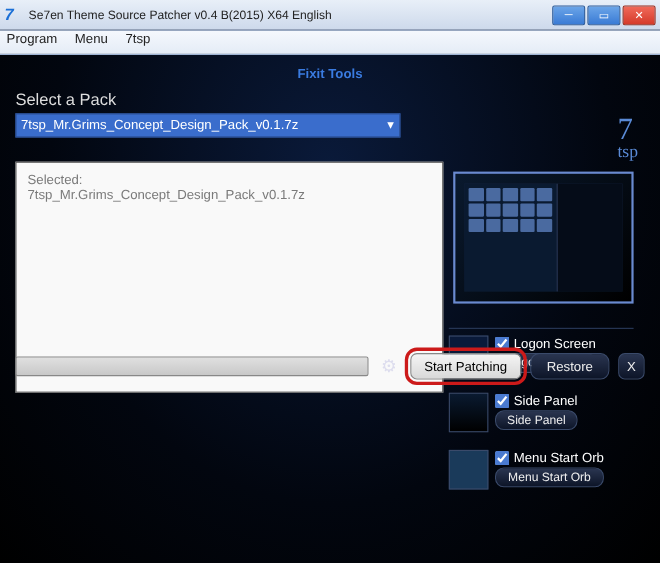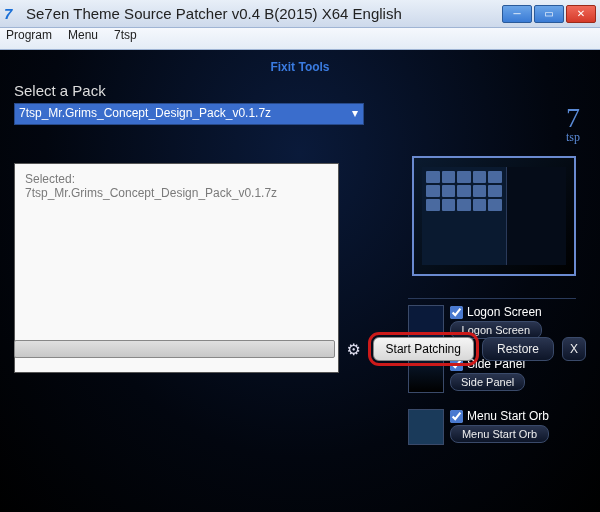--- a/index.html
+++ b/index.html
@@ -18,21 +18,21 @@
   border-bottom: 1px solid #9fb4d4;
   padding-left: 4px;
 }
 .app-icon {
   width: 18px; height: 18px;
   font-weight: bold; font-size: 15px; color: #1a6fd6;
   font-style: italic;
   margin-right: 4px;
   display: flex; align-items: center;
 }
-.titlebar-text { font-size: 15px; color: #222; }
+.titlebar-text { font-size: 11px; color: #222; }
 .win-controls { margin-left: auto; display: flex; gap: 2px; padding-right: 4px;}
 .win-btn {
   width: 30px; height: 18px;
   border-radius: 2px;
   display: flex; align-items: center; justify-content: center;
   font-size: 10px; color: #fff;
   background: linear-gradient(#6ba5e8,#3a7bd5);
   border: 1px solid #2a5a9a;
   cursor: pointer;
 }
@@ -45,21 +45,21 @@
   border-bottom: 1px solid #9fb4d4;
   font-size: 12px; color: #222;
 }
 .menubar span { cursor: pointer; }
 .content { position: relative; padding: 10px 14px; color: #dde; }
 .fixit { text-align: center; color: #3a7be0; font-size: 12px; font-weight: bold; margin-bottom: 8px; }
 .logo-tsp {
   position: absolute; right: 20px; top: 52px;
   font-size: 28px; color: #5a8ad6; font-family: Georgia, serif;
 }
-.logo-tsp .sub { font-size: 12px; display:block; margin-top:-4px; color:#5a8ad6;}
+.logo-tsp .sub { font-size: 16px; display:block; margin-top:-4px; color:#5a8ad6;}
 .left-col { width: 370px; }
 .label { color: #ddd; font-size: 15px; margin-bottom: 4px; }
 .dropdown {
   width: 350px; height: 22px;
   background: #3a6dcc;
   color: #fff;
   border: 1px solid #284a8a;
   padding: 2px 18px 2px 4px;
   position: relative;
   cursor: pointer;
@@ -73,22 +73,22 @@
   background: linear-gradient(#2a3550,#0d1528);
   border: 1px solid #3a4a6a;
   border-radius: 11px;
   color: #e8e8e8;
   padding: 0 18px;
   font-size: 12px;
   cursor: pointer;
   display: inline-flex; align-items: center; justify-content: center;
 }
 .selected-box {
-  margin-top: 30px;
-  width: 325px; height: 210px;
+  margin-top: 14px;
+  width: 389px; height: 210px;
   background: #f9f9f9;
   border: 1px solid #555;
   padding: 8px 10px;
   color: #7a7a7a;
   font-size: 12px;
   overflow: hidden;
 }
 .preview-img {
   position: absolute;
   right: 24px; top: 106px;

